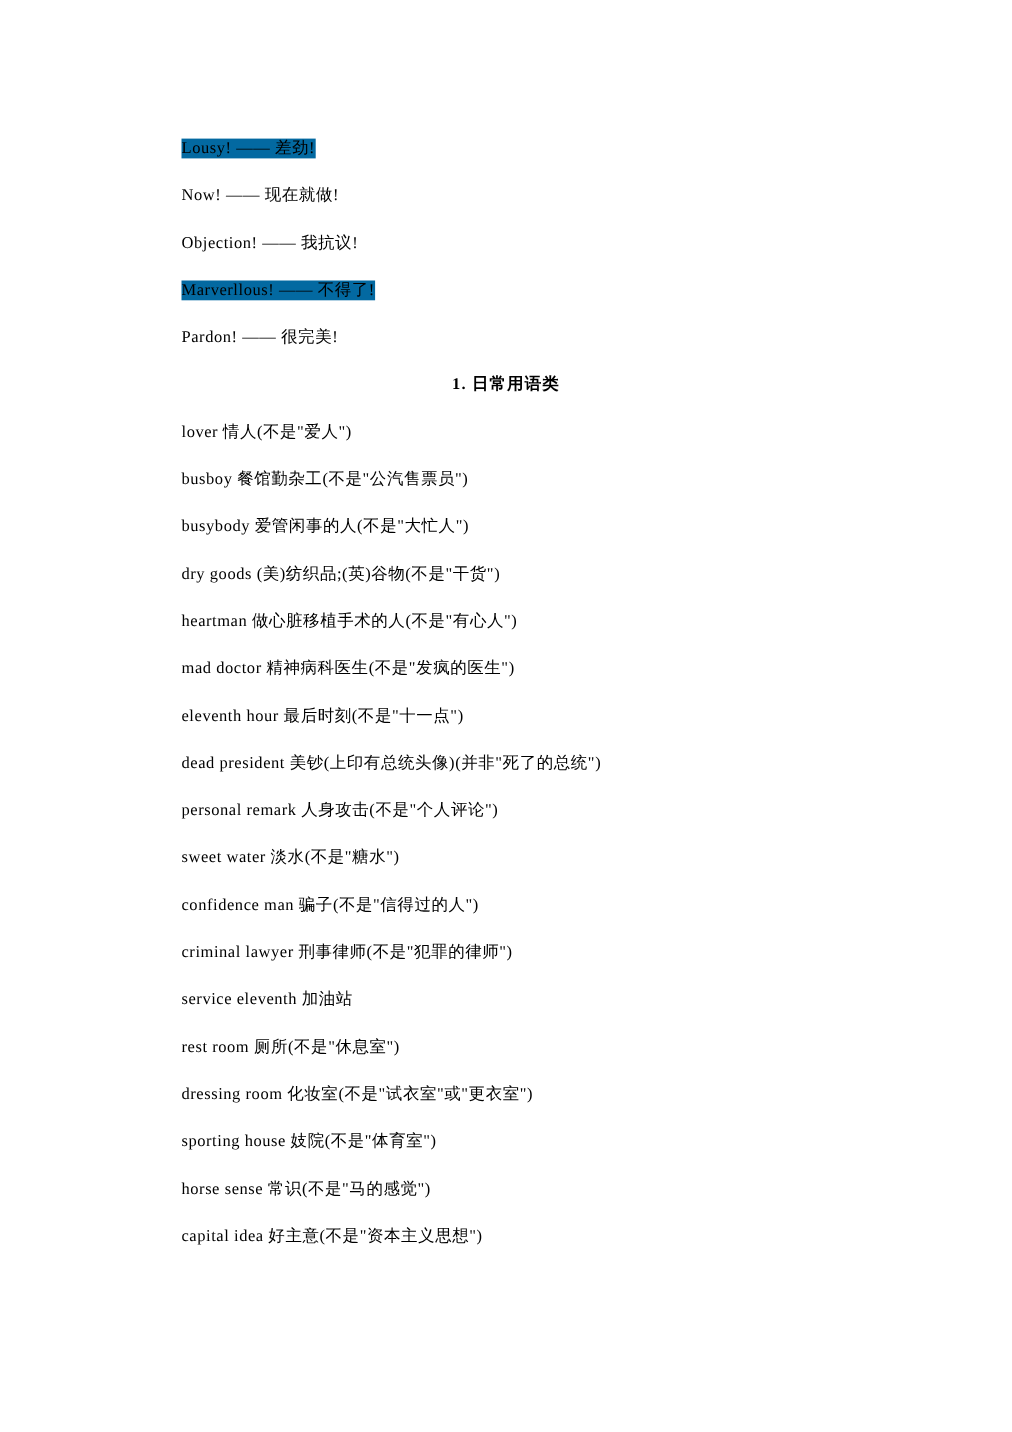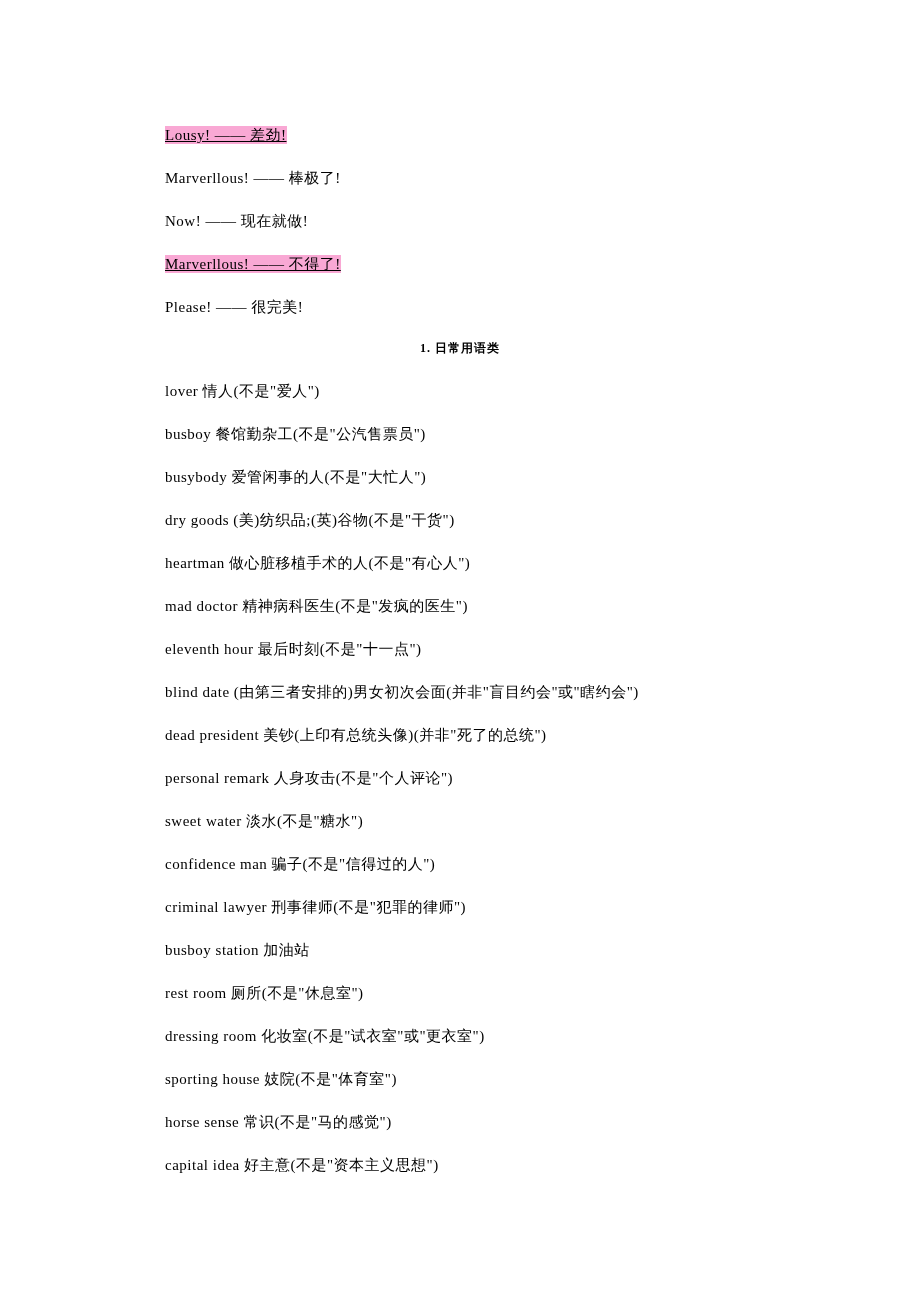--- a/index.html
+++ b/index.html
@@ -15,60 +15,58 @@
       padding: 125px 165px 80px 165px;
     }
     .line {
       font-size: 15px;
       line-height: 1.4;
       margin-bottom: 22px;
       color: #000000;
       letter-spacing: 0.5px;
     }
     .highlight {
-      background: #f9a8d4;
+      background: #0369a1;
       display: inline;
       padding: 1px 0;
-      text-decoration: underline;
     }
     .section-title {
-      font-size: 12px;
+      font-size: 15px;
       font-weight: bold;
       text-align: center;
       margin-top: 8px;
       margin-bottom: 24px;
       letter-spacing: 1px;
     }
   </style>
 </head>
 <body>
 
 <div id="expressions-container">
     <div class="line"><span class="highlight">Lousy! —— 差劲!</span></div>
-    <div class="line">Marverllous! —— 棒极了!</div>
     <div class="line">Now! —— 现在就做!</div>
+    <div class="line">Objection! —— 我抗议!</div>
     <div class="line"><span class="highlight">Marverllous! —— 不得了!</span></div>
-    <div class="line">Please! —— 很完美!</div>
+    <div class="line">Pardon! —— 很完美!</div>
   </div>
 
 <div class="section-title">1. 日常用语类</div>
 
 <div id="vocab-container">
     <div class="line">lover 情人(不是"爱人")</div>
     <div class="line">busboy 餐馆勤杂工(不是"公汽售票员")</div>
     <div class="line">busybody 爱管闲事的人(不是"大忙人")</div>
     <div class="line">dry goods (美)纺织品;(英)谷物(不是"干货")</div>
     <div class="line">heartman 做心脏移植手术的人(不是"有心人")</div>
     <div class="line">mad doctor 精神病科医生(不是"发疯的医生")</div>
     <div class="line">eleventh hour 最后时刻(不是"十一点")</div>
-    <div class="line">blind date (由第三者安排的)男女初次会面(并非"盲目约会"或"瞎约会")</div>
     <div class="line">dead president 美钞(上印有总统头像)(并非"死了的总统")</div>
     <div class="line">personal remark 人身攻击(不是"个人评论")</div>
     <div class="line">sweet water 淡水(不是"糖水")</div>
     <div class="line">confidence man 骗子(不是"信得过的人")</div>
     <div class="line">criminal lawyer 刑事律师(不是"犯罪的律师")</div>
-    <div class="line">busboy station 加油站</div>
+    <div class="line">service eleventh 加油站</div>
     <div class="line">rest room 厕所(不是"休息室")</div>
     <div class="line">dressing room 化妆室(不是"试衣室"或"更衣室")</div>
     <div class="line">sporting house 妓院(不是"体育室")</div>
     <div class="line">horse sense 常识(不是"马的感觉")</div>
     <div class="line">capital idea 好主意(不是"资本主义思想")</div>
   </div>
 
 </body></html>

